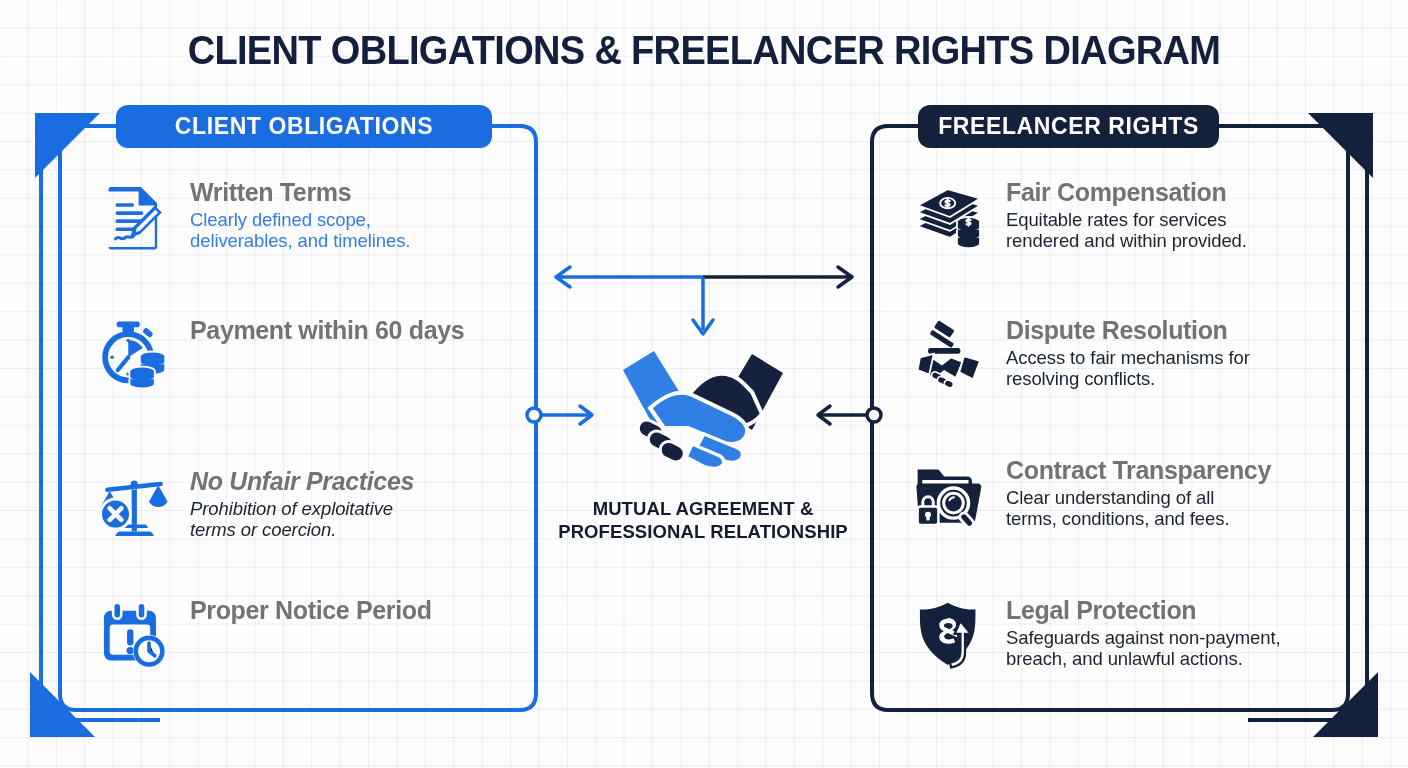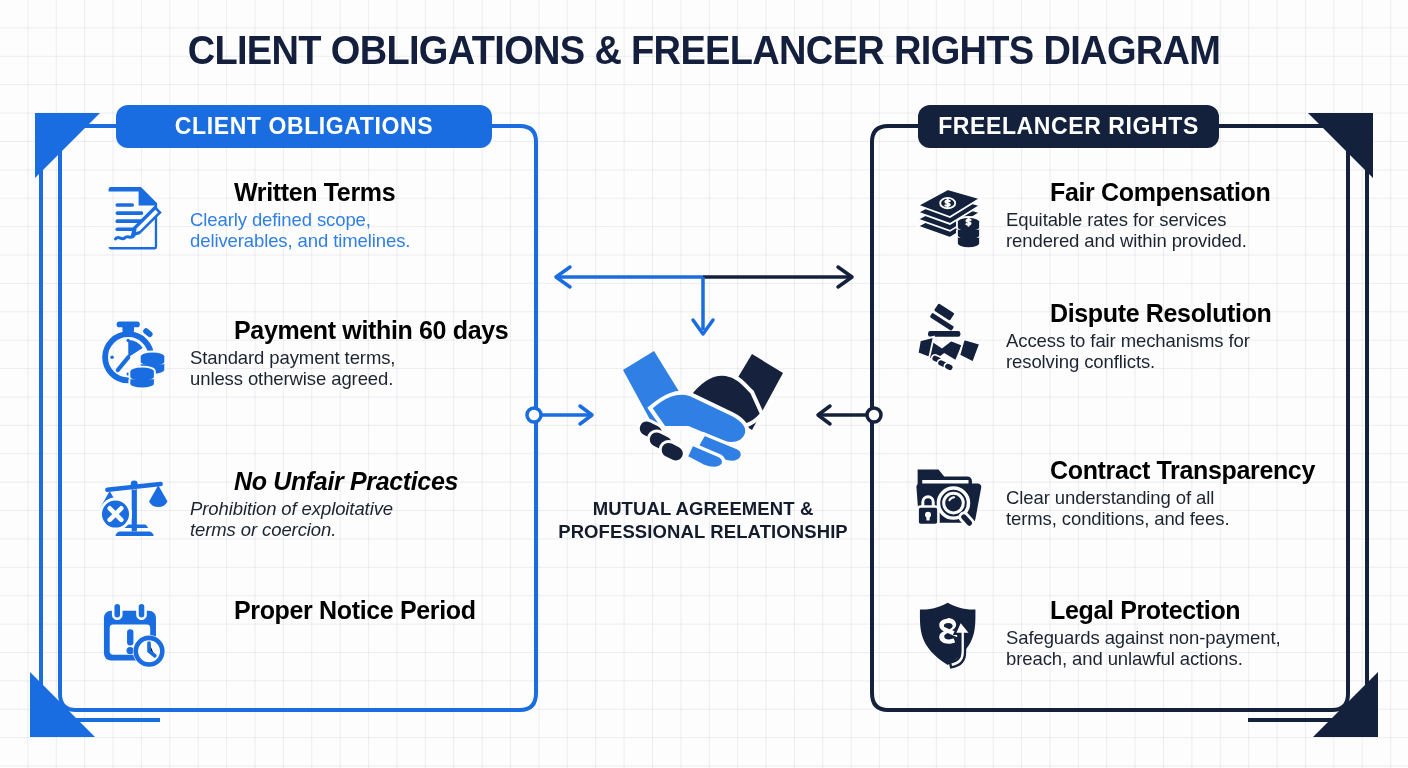--- a/index.html
+++ b/index.html
@@ -60,36 +60,36 @@
     align-items:flex-start;
     gap:14px;
   }
   .item .ico{
     width:84px;height:84px;flex:0 0 84px;
     display:flex;align-items:center;justify-content:center;
   }
   .item .txt{padding-top:4px;}
   .item .t{
     font-size:25px;font-weight:700;line-height:1.06;
-    color:#000000;letter-spacing:-.35px;white-space:nowrap;margin-left:44px;
+    color:#737373;letter-spacing:-.35px;white-space:nowrap;
   }
   .item .d{
     font-size:18.5px;line-height:1.18;margin-top:3px;
     color:#1c2431;letter-spacing:-.1px;white-space:pre-line;
   }
   .item .d.accent{color:#2f7fe4;}
 
   
   #item-l0{left:92px;top:175px;}
   #item-l1{left:92px;top:313px;}
   #item-l2{left:92px;top:464px;font-style:italic;}
   #item-l3{left:92px;top:593px;}
   
   #item-r0{left:908px;top:175px;}
-  #item-r1{left:908px;top:296px;}
+  #item-r1{left:908px;top:313px;}
   #item-r2{left:908px;top:453px;}
   #item-r3{left:908px;top:593px;}
 
   
   #center-icon{
     position:absolute;left:592px;top:330px;width:222px;height:150px;
   }
   #center-caption{
     position:absolute;left:520px;top:497px;width:366px;
     text-align:center;
@@ -201,22 +201,20 @@
           <path d="M37 33v5c0 2.2 5 4 11 4s11-1.8 11-4v-5"></path>
           <path d="M37 40v5c0 2.2 5 4 11 4s11-1.8 11-4v-5"></path>
           <ellipse cx="39" cy="46" rx="11" ry="4"></ellipse>
           <path d="M28 46v5c0 2.2 5 4 11 4s11-1.8 11-4v-5"></path>
           <path d="M28 53v4c0 2.2 5 4 11 4s11-1.8 11-4v-4"></path>
         </g>
       </svg>
     </div>
     <div class="txt">
       <div class="t">Payment within 60 days</div>
-      <div class="d">Standard payment terms,
-unless otherwise agreed.</div>
     </div>
   </div>
 
   <div class="item" id="item-l2">
     <div class="ico">
       <svg viewBox="0 0 64 64" width="74" height="74">
         <rect x="30" y="10" width="4.5" height="44" fill="#1a6de0"></rect>
         <circle cx="32.2" cy="13" r="4" fill="#1a6de0" stroke="#fdfdfd" stroke-width="2"></circle>
         <path stroke="#1a6de0" stroke-width="4" stroke-linecap="round" d="M9 18 L55 13"></path>
         <path fill="#1a6de0" d="M11 19 L3 33 h16 z"></path>

